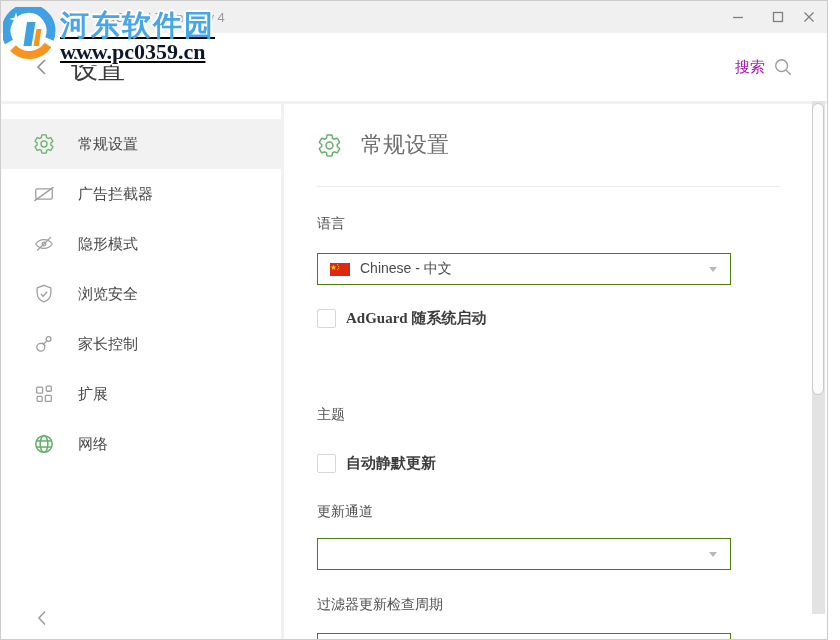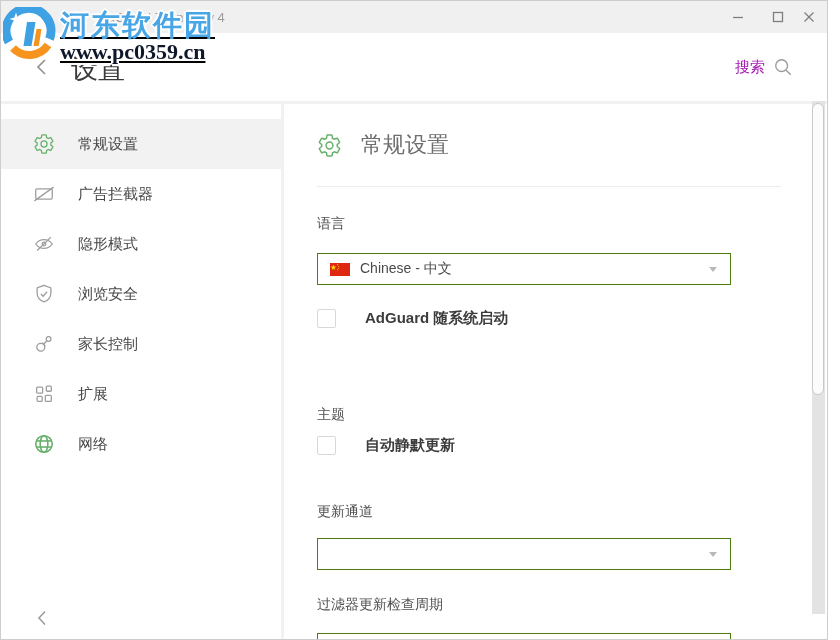--- a/index.html
+++ b/index.html
@@ -40,31 +40,31 @@
   .section-head { position:absolute; left:33px; top:26px; display:flex; align-items:center; gap:19px; }
   .section-head svg { width:25px; height:25px; }
   .section-title { font-size:22px; color:#6e6e6e; }
   .section-divider { position:absolute; left:33px; top:82px; width:464px; height:1px; background:#ececec; }
   .field-label { position:absolute; left:33px; font-size:14px; color:#4f4f4f; }
   .dropdown { position:absolute; left:33px; width:414px; height:32px; background:#ffffff;
     border:1px solid #4d7c0f; display:flex; align-items:center; padding:0 30px 0 12px; cursor:pointer; }
   .dropdown-value { font-size:14px; color:#4a4a4a; display:flex; align-items:center; gap:10px; }
   .caret { position:absolute; right:13px; top:13px; width:0; height:0;
     border-left:4px solid transparent; border-right:4px solid transparent; border-top:5px solid #b9b9b9; }
-  .check-row { position:absolute; left:33px; display:flex; align-items:center; gap:29px; }
+  .check-row { position:absolute; left:33px; display:flex; align-items:center; gap:10px;font-family:Liberation Serif, serif; }
   .checkbox { width:19px; height:19px; background:#ffffff; border:1px solid #d8d8d8; border-radius:2px; cursor:pointer; }
   .check-label { font-size:15px; font-weight:700; color:#3c3c3c; }
   .flag { width:20px; height:13px; flex:0 0 auto; }
   
   .row-lang-label { top:111px; }
   .row-lang-dd { top:149px; }
   .row-autostart { top:205px; }
   .row-theme-label { top:254px;margin-top:48px; }
   .row-theme-dd { top:288px; }
-  .row-silent { top:332px;align-items:center; }
+  .row-silent { top:350px;align-items:center; }
   .row-channel-label { top:399px; }
   .row-channel-dd { top:434px; }
   .row-period-label { top:492px; }
   .row-period-dd { top:529px; }
   
   .scroll-track { position:absolute; right:2px; top:100px; width:13px; height:513px; background:#e3e3e3; }
   .scroll-thumb { position:absolute; left:0px; top:2px; width:12px; height:292px;
     background:#fcfcfc; border:1px solid #c9c9c9; border-radius:7px; cursor:pointer; }
   
   .watermark { position:absolute; left:2px; top:6px; z-index:20; pointer-events:none; display:flex;text-decoration:underline; }

